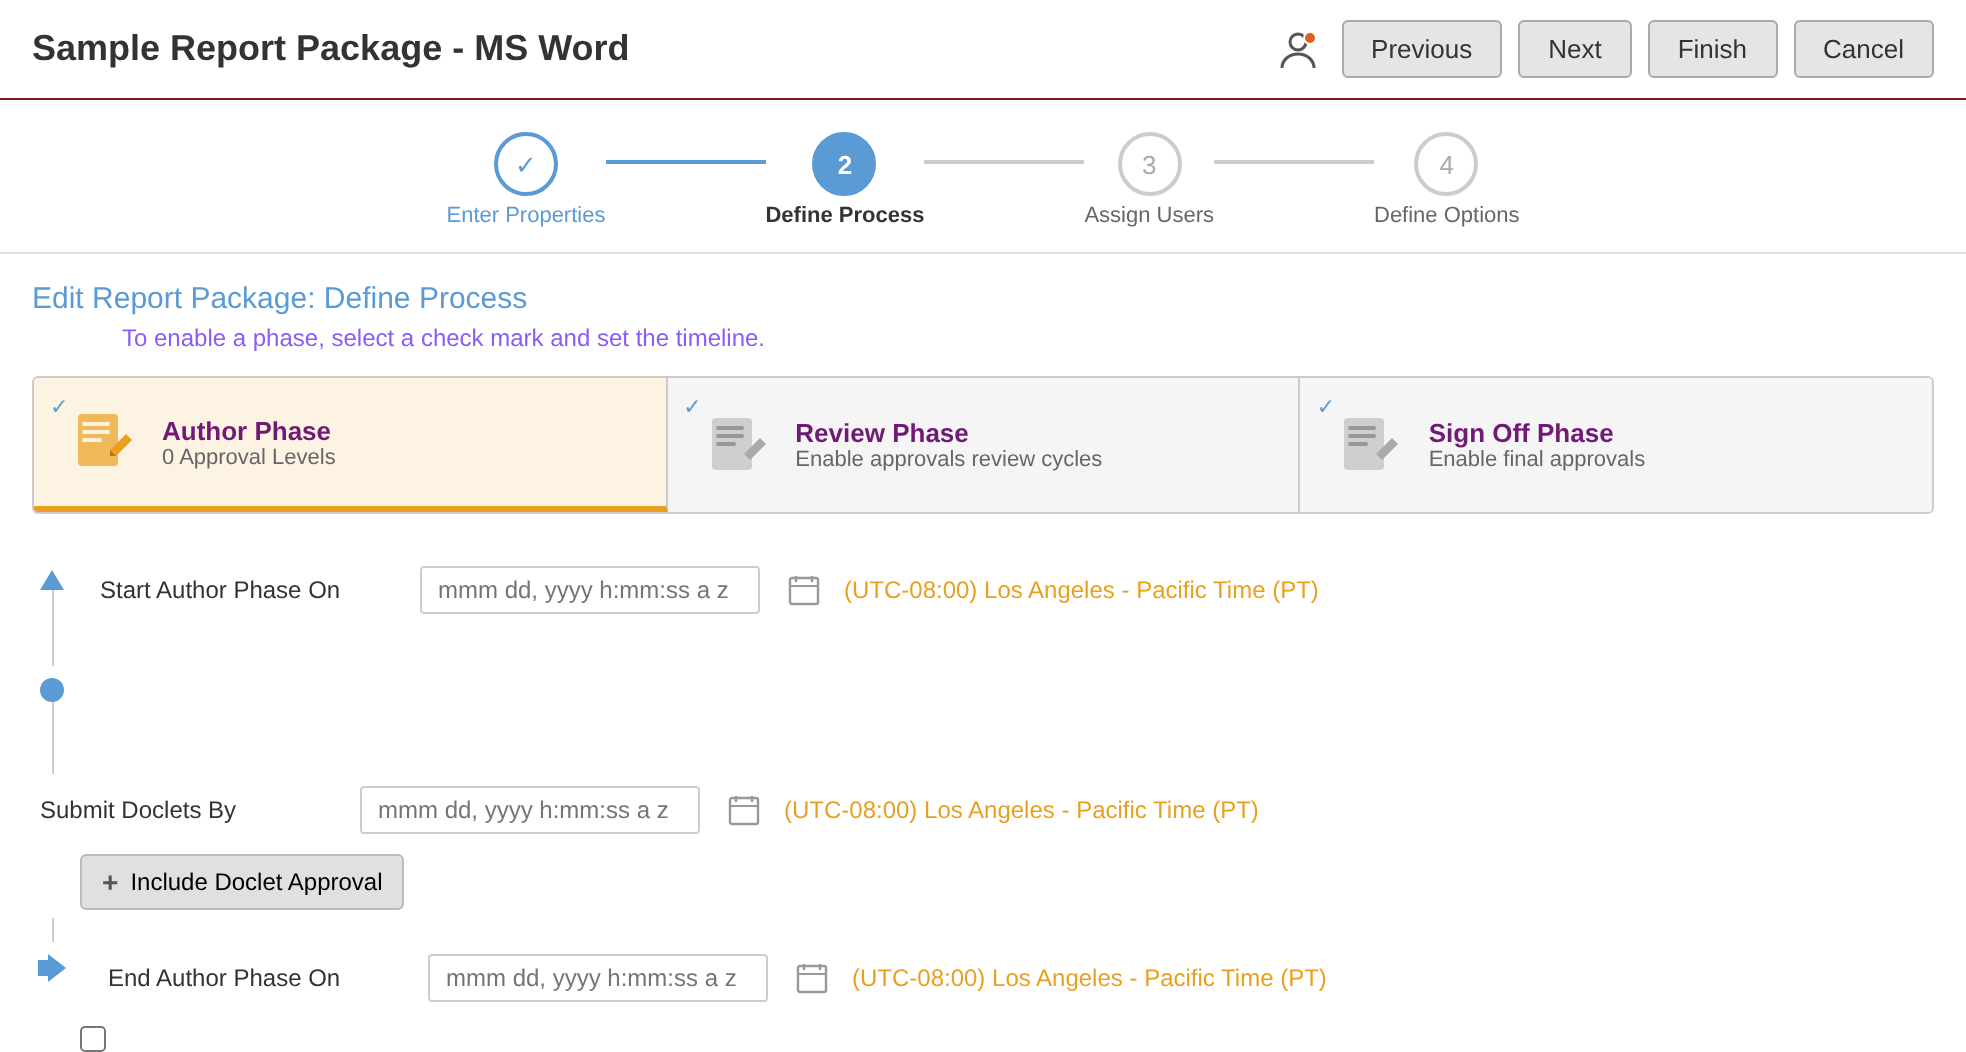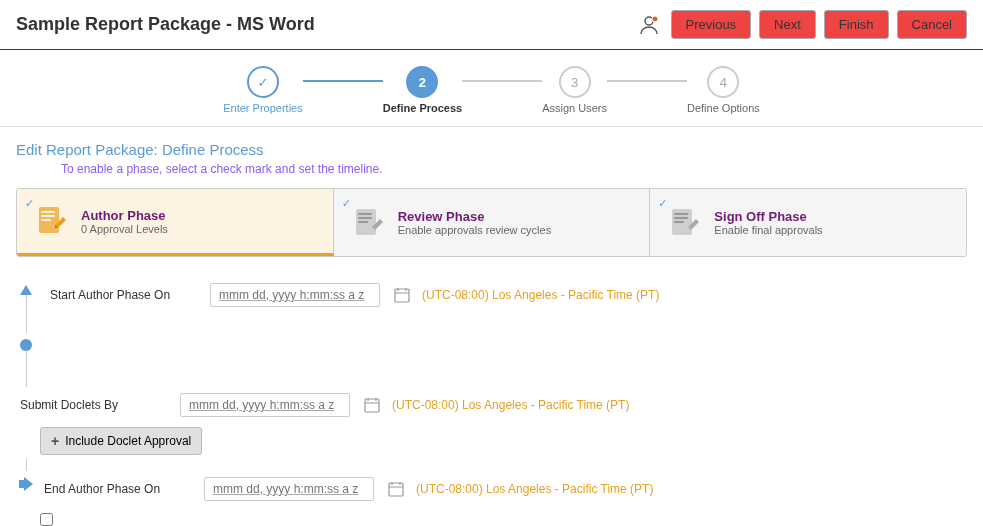--- a/index.html
+++ b/index.html
@@ -3,21 +3,21 @@
   <meta charset="utf-8">
   <style>
     * { box-sizing: border-box; margin: 0; padding: 0; }
     body { font-family: Arial, sans-serif; font-size: 13px; background: #fff; color: #333; width: 983px; height: 526px; overflow: hidden; }
 
     
     .header { display: flex; align-items: center; justify-content: space-between; padding: 10px 16px; border-bottom: 1px solid #7f1d1d; background: #fff; }
     .header-title { font-size: 18px; font-weight: bold; color: #333; }
     .header-right { display: flex; align-items: center; gap: 8px; }
     .header-icon { width: 28px; height: 28px; display: flex; align-items: center; justify-content: center; }
-    .btn { padding: 6px 14px; border: 1px solid #aaa; border-radius: 3px; background: #ef4444; cursor: pointer; font-size: 13px; color: #333; }
+    .btn { padding: 6px 14px; border: 1px solid #aaa; border-radius: 3px; background: #e5e5e5; cursor: pointer; font-size: 13px; color: #333; }
 
     
     .wizard { display: flex; align-items: center; justify-content: center; padding: 16px 0 12px 0; border-bottom: 1px solid #e0e0e0; gap: 0; }
     .wizard-step { display: flex; flex-direction: column; align-items: center; position: relative; }
     .wizard-connector { width: 80px; height: 2px; background: #ccc; margin-bottom: 18px; }
     .wizard-connector.done { background: #5b9bd5; }
     .step-circle { width: 32px; height: 32px; border-radius: 50%; border: 2px solid #ccc; display: flex; align-items: center; justify-content: center; font-size: 13px; color: #aaa; background: #fff; }
     .step-circle.active { background: #5b9bd5; border-color: #5b9bd5; color: #fff; font-weight: bold; }
     .step-circle.done { background: #fff; border-color: #5b9bd5; color: #5b9bd5; }
     .step-label { font-size: 11px; color: #666; margin-top: 4px; text-align: center; }
@@ -37,21 +37,21 @@
     .phase-card-icon { width: 40px; height: 40px; display: flex; align-items: center; justify-content: center; }
     .phase-card-info { flex: 1; }
     .phase-card-title { font-size: 13px; font-weight: bold; color: #701a75; }
     .phase-card-sub { font-size: 11px; color: #666; }
     .phase-check { position: absolute; top: 8px; left: 8px; color: #5b9bd5; font-size: 11px; }
 
     
     .timeline { padding: 4px 0; }
     .timeline-row { display: flex; align-items: center; gap: 10px; padding: 6px 0; }
     .timeline-label { width: 150px; font-size: 12px; color: #333; }
-    .timeline-input { border: 1px solid #ccc; padding: 4px 8px; font-size: 12px; color: #aaa; width: 170px; border-radius: 2px; text-decoration: underline; }
+    .timeline-input { border: 1px solid #ccc; padding: 4px 8px; font-size: 12px; color: #aaa; width: 170px; border-radius: 2px; }
     .timeline-tz { font-size: 12px; color: #e8a020; }
 
     .include-btn { display: inline-flex; align-items: center; gap: 6px; background: #e0e0e0; border: 1px solid #bbb; padding: 5px 10px; border-radius: 3px; font-size: 12px; cursor: pointer; margin: 4px 0 4px 0; }
     .include-btn .plus { font-size: 14px; font-weight: bold; color: #555; }
 
     .allow-recall { display: flex; align-items: center; gap: 6px; font-size: 12px; color: #333; margin-top: 8px; }
     .allow-recall input { margin: 0; }
 
     .calendar-icon { display: inline-flex; align-items: center; justify-content: center; width: 20px; height: 20px; margin-left: 2px; cursor: pointer; color: #999; }
   </style>
@@ -208,21 +208,21 @@
 
     <div style="display:flex; align-items:flex-start; gap:0;">
       <div style="display:flex; flex-direction:column; align-items:center; width:20px; padding-top:6px;">
         <div style="display:flex; align-items:center; justify-content:center; width:14px; height:14px;">
           <svg width="14" height="14" viewBox="0 0 14 14">
             <rect x="0" y="3" width="5" height="8" fill="#5b9bd5"></rect>
             <polygon points="5,0 14,7 5,14" fill="#5b9bd5"></polygon>
           </svg>
         </div>
       </div>
-      <div class="timeline-row" style="margin-left:8px;">
+      <div class="timeline-row" style="margin-left:18px;">
         <span class="timeline-label">End Author Phase On</span>
         <input class="timeline-input" type="text" placeholder="mmm dd, yyyy h:mm:ss a z" style="">
         <span class="calendar-icon">
           <svg width="16" height="16" viewBox="0 0 16 16">
               <rect x="1" y="2" width="14" height="13" rx="1" stroke="#999" stroke-width="1.2" fill="none"></rect>
               <line x1="4" y1="1" x2="4" y2="4" stroke="#999" stroke-width="1.2"></line>
               <line x1="12" y1="1" x2="12" y2="4" stroke="#999" stroke-width="1.2"></line>
               <line x1="1" y1="6" x2="15" y2="6" stroke="#999" stroke-width="1"></line>
             </svg>
         </span>

